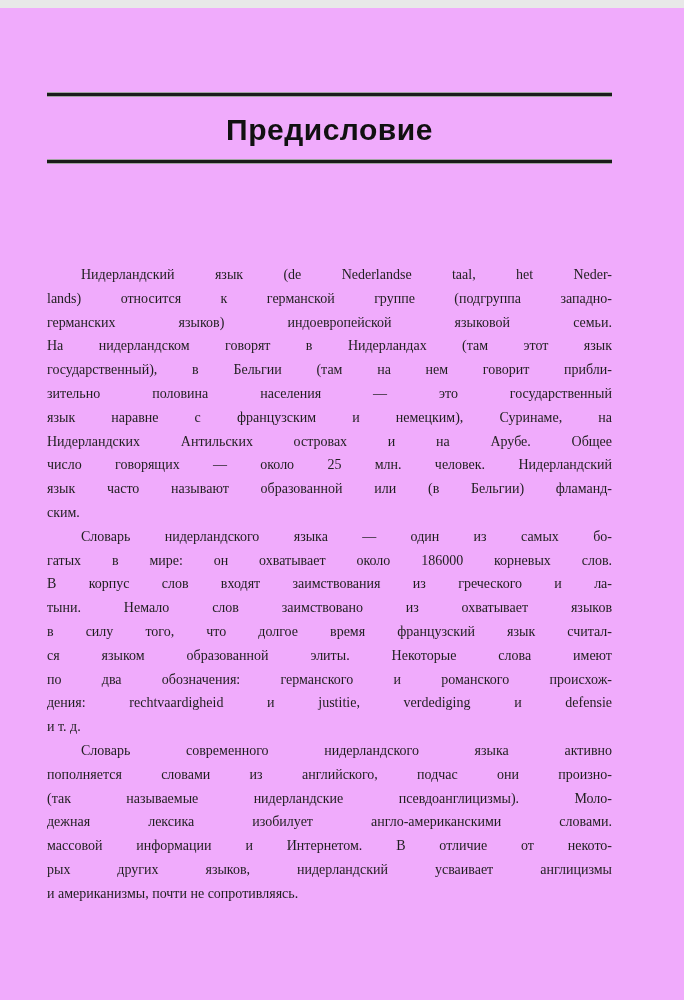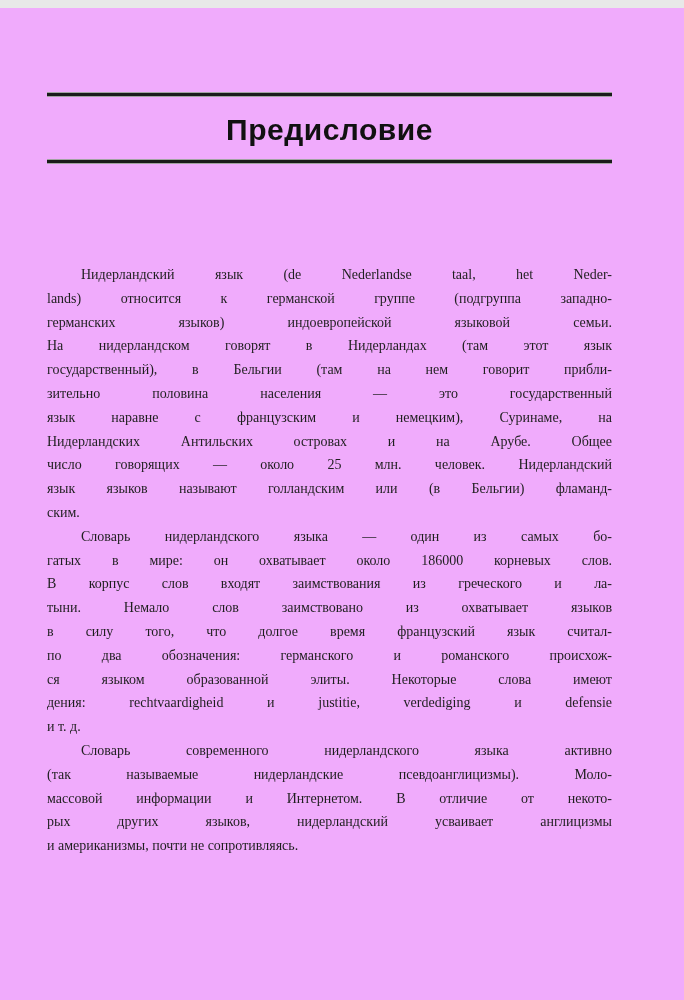--- a/index.html
+++ b/index.html
@@ -79,36 +79,38 @@
         <div class="paragraph">
           <div class="text-line first">Нидерландский язык (de Nederlandse taal, het Neder-</div>
           <div class="text-line">lands) относится к германской группе (подгруппа западно-</div>
           <div class="text-line">германских языков) индоевропейской языковой семьи.</div>
           <div class="text-line">На нидерландском говорят в Нидерландах (там этот язык</div>
           <div class="text-line">государственный), в Бельгии (там на нем говорит прибли-</div>
           <div class="text-line">зительно половина населения — это государственный</div>
           <div class="text-line">язык наравне с французским и немецким), Суринаме, на</div>
           <div class="text-line">Нидерландских Антильских островах и на Арубе. Общее</div>
           <div class="text-line">число говорящих — около 25 млн. человек. Нидерландский</div>
-          <div class="text-line">язык языков называют голландским или (в Бельгии) фламанд-</div>
+          <div class="text-line">язык часто называют образованной или (в Бельгии) фламанд-</div>
           <div class="text-line last">ским.</div>
         </div>
         <div class="paragraph">
           <div class="text-line first">Словарь нидерландского языка — один из самых бо-</div>
           <div class="text-line">гатых в мире: он охватывает около 186000 корневых слов.</div>
           <div class="text-line">В корпус слов входят заимствования из греческого и ла-</div>
           <div class="text-line">тыни. Немало слов заимствовано из охватывает языков</div>
           <div class="text-line">в силу того, что долгое время французский язык считал-</div>
+          <div class="text-line">ся языком образованной элиты. Некоторые слова имеют</div>
           <div class="text-line">по два обозначения: германского и романского происхож-</div>
-          <div class="text-line">ся языком образованной элиты. Некоторые слова имеют</div>
           <div class="text-line"><span>дения: </span><span class="italic">rechtvaardigheid</span><span> и </span><span class="italic">justitie</span><span>, </span><span class="italic">verdediging</span><span> и </span><span class="italic">defensie</span></div>
           <div class="text-line last">и т. д.</div>
         </div>
         <div class="paragraph">
           <div class="text-line first">Словарь современного нидерландского языка активно</div>
+          <div class="text-line">пополняется словами из английского, подчас они произно-</div>
           <div class="text-line">(так называемые нидерландские псевдоанглицизмы). Моло-</div>
+          <div class="text-line">дежная лексика изобилует англо-американскими словами.</div>
           <div class="text-line">массовой информации и Интернетом. В отличие от некото-</div>
           <div class="text-line">рых других языков, нидерландский усваивает англицизмы</div>
           <div class="text-line last">и американизмы, почти не сопротивляясь.</div>
         </div>
       </div>
   </div>
 </div>
 
 </body></html>

